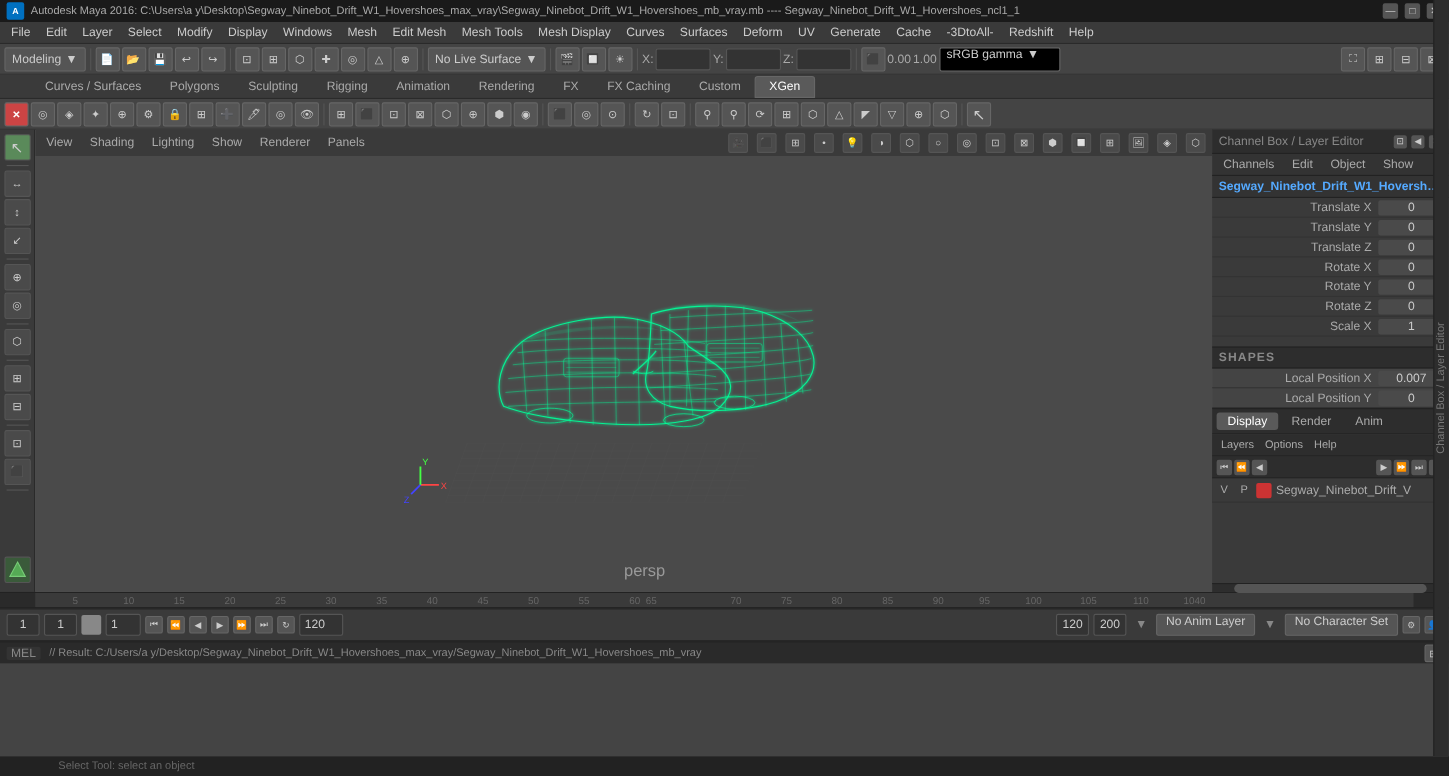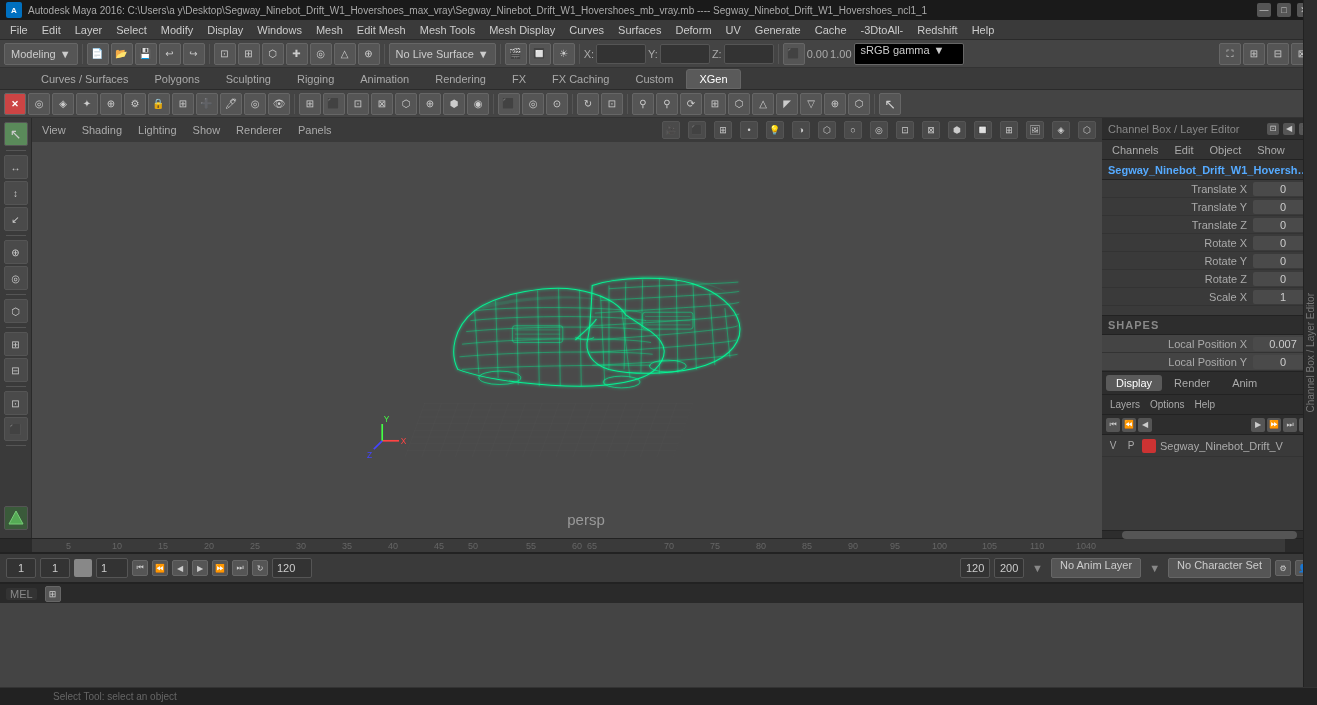--- a/index.html
+++ b/index.html
@@ -1082,21 +1082,21 @@
   <div id="timeline-track" style="display:flex; align-items:center; padding: 0 2px;">
     <span style="font-size:9px;color:#666;position:absolute;left:34px;">5</span>
     <span style="font-size:9px;color:#666;position:absolute;left:80px;">10</span>
     <span style="font-size:9px;color:#666;position:absolute;left:126px;">15</span>
     <span style="font-size:9px;color:#666;position:absolute;left:172px;">20</span>
     <span style="font-size:9px;color:#666;position:absolute;left:218px;">25</span>
     <span style="font-size:9px;color:#666;position:absolute;left:264px;">30</span>
     <span style="font-size:9px;color:#666;position:absolute;left:310px;">35</span>
     <span style="font-size:9px;color:#666;position:absolute;left:356px;">40</span>
     <span style="font-size:9px;color:#666;position:absolute;left:402px;">45</span>
-    <span style="font-size:9px;color:#666;position:absolute;left:436px;">50</span>
+    <span style="font-size:9px;color:#666;position:absolute;left:448px;">50</span>
     <span style="font-size:9px;color:#666;position:absolute;left:494px;">55</span>
     <span style="font-size:9px;color:#666;position:absolute;left:540px;">60</span>
     <span style="font-size:9px;color:#666;position:absolute;left:555px;">65</span>
     <span style="font-size:9px;color:#666;position:absolute;left:632px;">70</span>
     <span style="font-size:9px;color:#666;position:absolute;left:678px;">75</span>
     <span style="font-size:9px;color:#666;position:absolute;left:724px;">80</span>
     <span style="font-size:9px;color:#666;position:absolute;left:770px;">85</span>
     <span style="font-size:9px;color:#666;position:absolute;left:816px;">90</span>
     <span style="font-size:9px;color:#666;position:absolute;left:858px;">95</span>
     <span style="font-size:9px;color:#666;position:absolute;left:900px;">100</span>
@@ -1126,18 +1126,19 @@
   <span style="font-size:11px;color:#888;margin:0 4px;">▼</span>
   <div class="fc-btn">No Anim Layer</div>
   <span style="font-size:11px;color:#888;margin:0 4px;">▼</span>
   <div class="fc-btn">No Character Set</div>
   <div class="playback-btn">⚙</div>
   <div class="playback-btn">👤</div>
 </div>
 
 <div id="status-bar">
   <span id="mel-label">MEL</span>
+  <span id="status-text">// Result: C:/Users/a y/Desktop/Segway_Ninebot_Drift_W1_Hovershoes_max_vray/Segway_Ninebot_Drift_W1_Hovershoes_mb_vray</span>
   <div class="tool-btn" style="width:16px;height:16px;font-size:9px;">⊞</div>
 </div>
 
 <div style="position:fixed;bottom:0;left:0;right:0;height:18px;background:#222;border-top:1px solid #333;display:flex;align-items:center;padding:0 6px;">
   <span style="font-size:10px;color:#666;margin-left:47px;">Select Tool: select an object</span>
 </div>
 
 </body></html>

